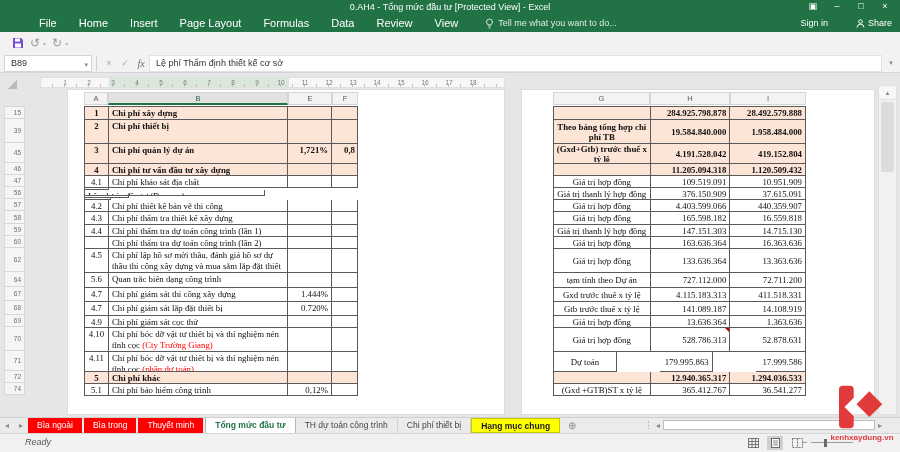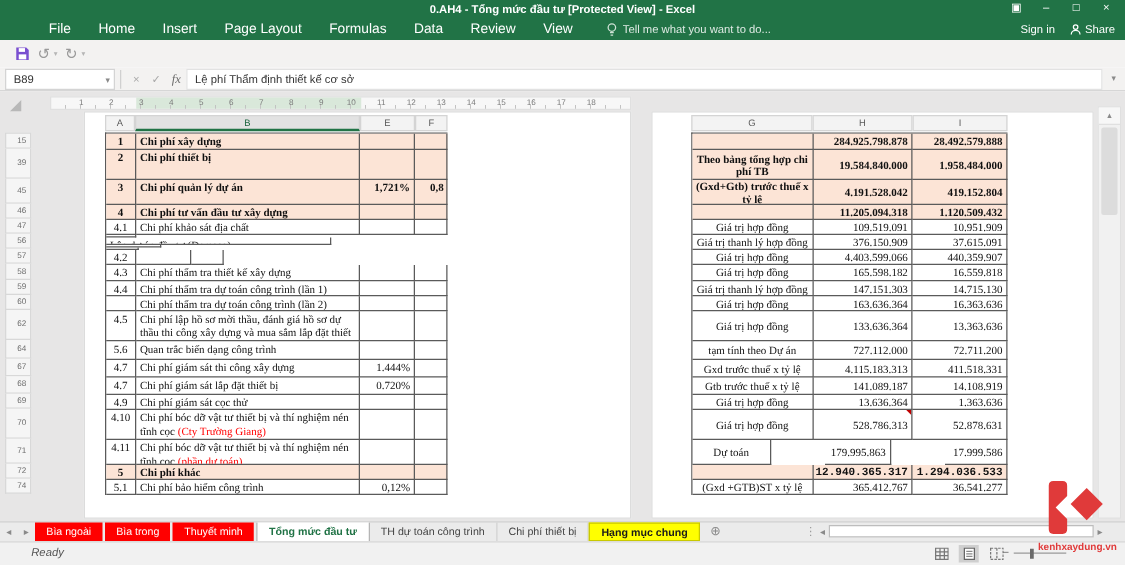--- a/index.html
+++ b/index.html
@@ -2,28 +2,28 @@
 <html><head>
 <meta charset="utf-8">
 <style>
   * { box-sizing: border-box; margin: 0; padding: 0; }
   html,body { width:900px; height:452px; overflow:hidden; }
   body { position:relative; font-family:"Liberation Sans",sans-serif; background:#fff; color:#222; }
 
   
   #titlebar { position:absolute; top:0; left:0; width:900px; height:32px; background:#217346; }
   .trow1 { position:relative; height:14px; }
-  #wtitle { position:absolute; top:2px; left:0; right:0; text-align:center; font-size:9px; color:#fff;font-weight:bold; }
+  #wtitle { position:absolute; top:2px; left:0; right:0; text-align:center; font-size:9px; color:#fff; }
   .wbtns { position:absolute; top:0; right:4px; display:flex; gap:2px; }
   .wbtn { width:22px; height:13px; color:#fff; font-size:9px; text-align:center; line-height:13px; cursor:default; }
   .trow2 { position:relative; height:18px; display:flex; align-items:center; }
   #ribbon-tabs { display:flex; margin-left:28px; }
   .rtab { color:#fff; font-size:11px; padding:0 11px; line-height:18px; }
   .tellme { display:flex; align-items:center; gap:4px; color:rgba(255,255,255,.85); font-size:9px; margin-left:16px; }
-  .account { position:absolute; right:8px; display:flex; align-items:center; gap:12px; color:#fff; font-size:9px; }
+  .account { position:absolute; right:8px; display:flex; align-items:center; gap:28px; color:#fff; font-size:9px; }
   .share { display:flex; align-items:center; gap:3px; }
 
   
   #qat { position:absolute; top:32px; left:0; width:900px; height:22px; background:#f3f2f1; display:flex; align-items:center; gap:6px; padding-left:12px; }
   .qbtn { color:#9a9a9a; font-size:12px; line-height:12px; }
   .qdrop { color:#b5b5b5; font-size:6px; margin-left:-3px; }
 
   
   #fbar { position:absolute; top:54px; left:0; width:900px; height:19px; background:#f3f2f1; display:flex; align-items:center; border-bottom:1px solid #d6d6d6; }
   #namebox { width:88px; height:17px; margin-left:4px; background:#fff; border:1px solid #d4d4d4; font-size:9px; color:#333; line-height:15px; padding-left:6px; position:relative; }
@@ -258,20 +258,21 @@
         <div class="c fcol"></div>
       </div>
       <div class="tr" style="height: 12px; flex-direction: column;">
         <div class="c no"></div>
         <div class="c desc">Lập dự án đầu tư (Deresco)</div>
         <div class="c pct"></div>
         <div class="c fcol"></div>
       </div>
       <div class="tr" style="height: 12px;">
         <div class="c no">4.2</div>
+        <div class="c desc">Chi phí thiết kế bản vẽ thi công</div>
         <div class="c pct"></div>
         <div class="c fcol"></div>
       </div>
       <div class="tr" style="height: 13px;">
         <div class="c no">4.3</div>
         <div class="c desc">Chi phí thẩm tra thiết kế xây dựng</div>
         <div class="c pct"></div>
         <div class="c fcol"></div>
       </div>
       <div class="tr" style="height: 12px;">
@@ -420,21 +421,21 @@
       <div class="tr" style="height: 24px;">
         <div class="c g">Giá trị hợp đồng</div>
         <div class="c num">528.786.313<span class="cmt"></span></div>
         <div class="c num">52.878.631</div>
       </div>
       <div class="tr" style="height: 20px; gap: 43px;">
         <div class="c g">Dự toán</div>
         <div class="c num">179.995.863</div>
         <div class="c num">17.999.586</div>
       </div>
-      <div class="tr hl" style="height: 12px; font-family: Liberation Mono, monospace;">
+      <div class="tr hl" style="height: 12px;">
         <div class="c g"></div>
         <div class="c num">12.940.365.317</div>
         <div class="c num">1.294.036.533</div>
       </div>
       <div class="tr" style="height: 12px;">
         <div class="c g">(Gxd +GTB)ST x tỷ lệ</div>
         <div class="c num">365.412.767</div>
         <div class="c num">36.541.277</div>
       </div>
     </div>

